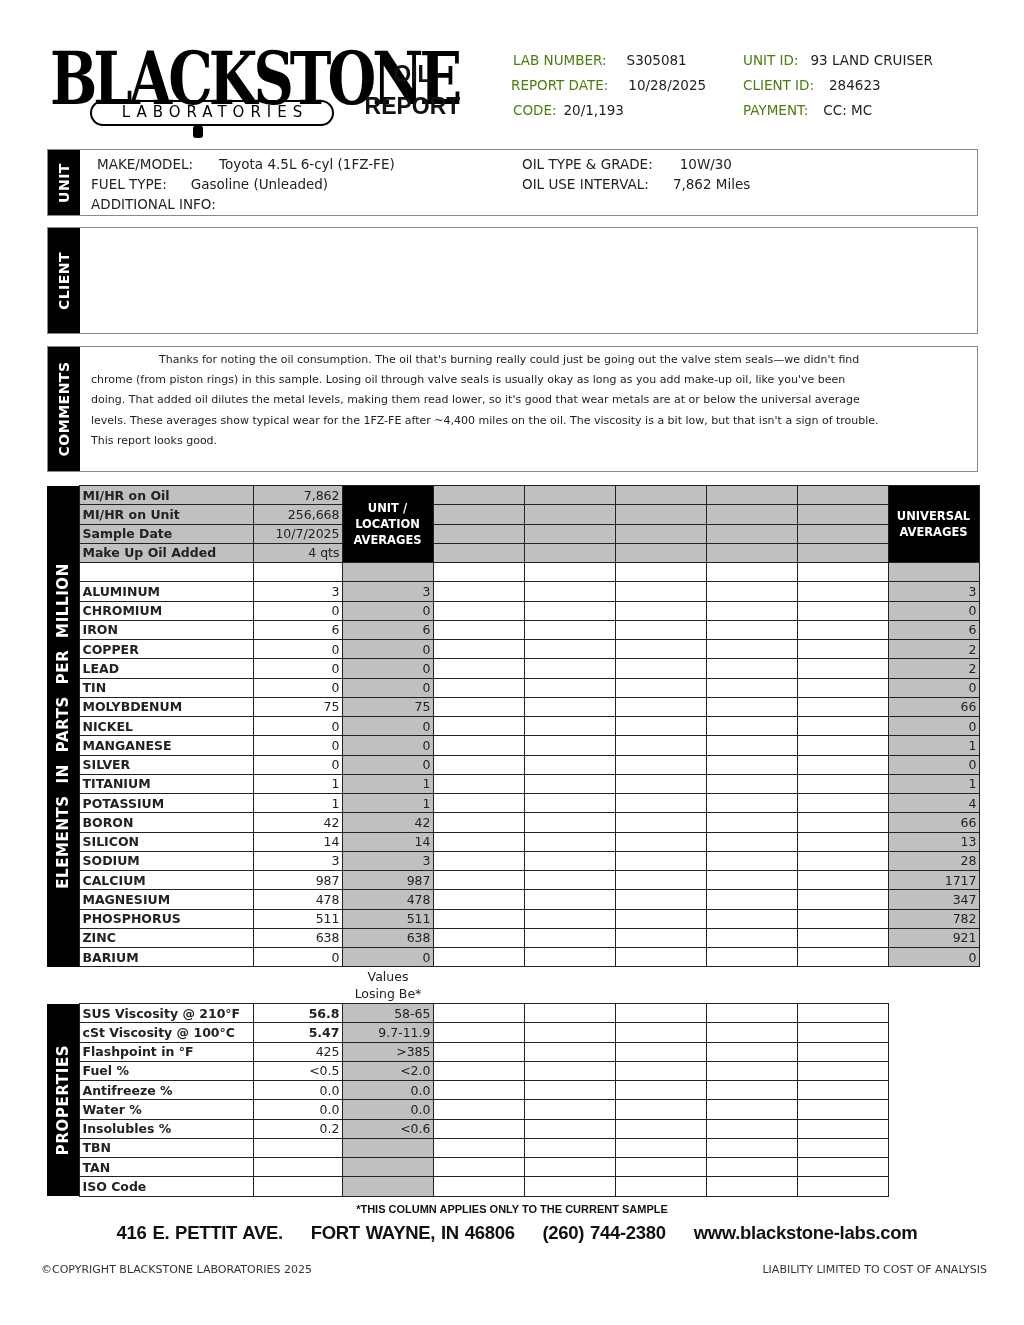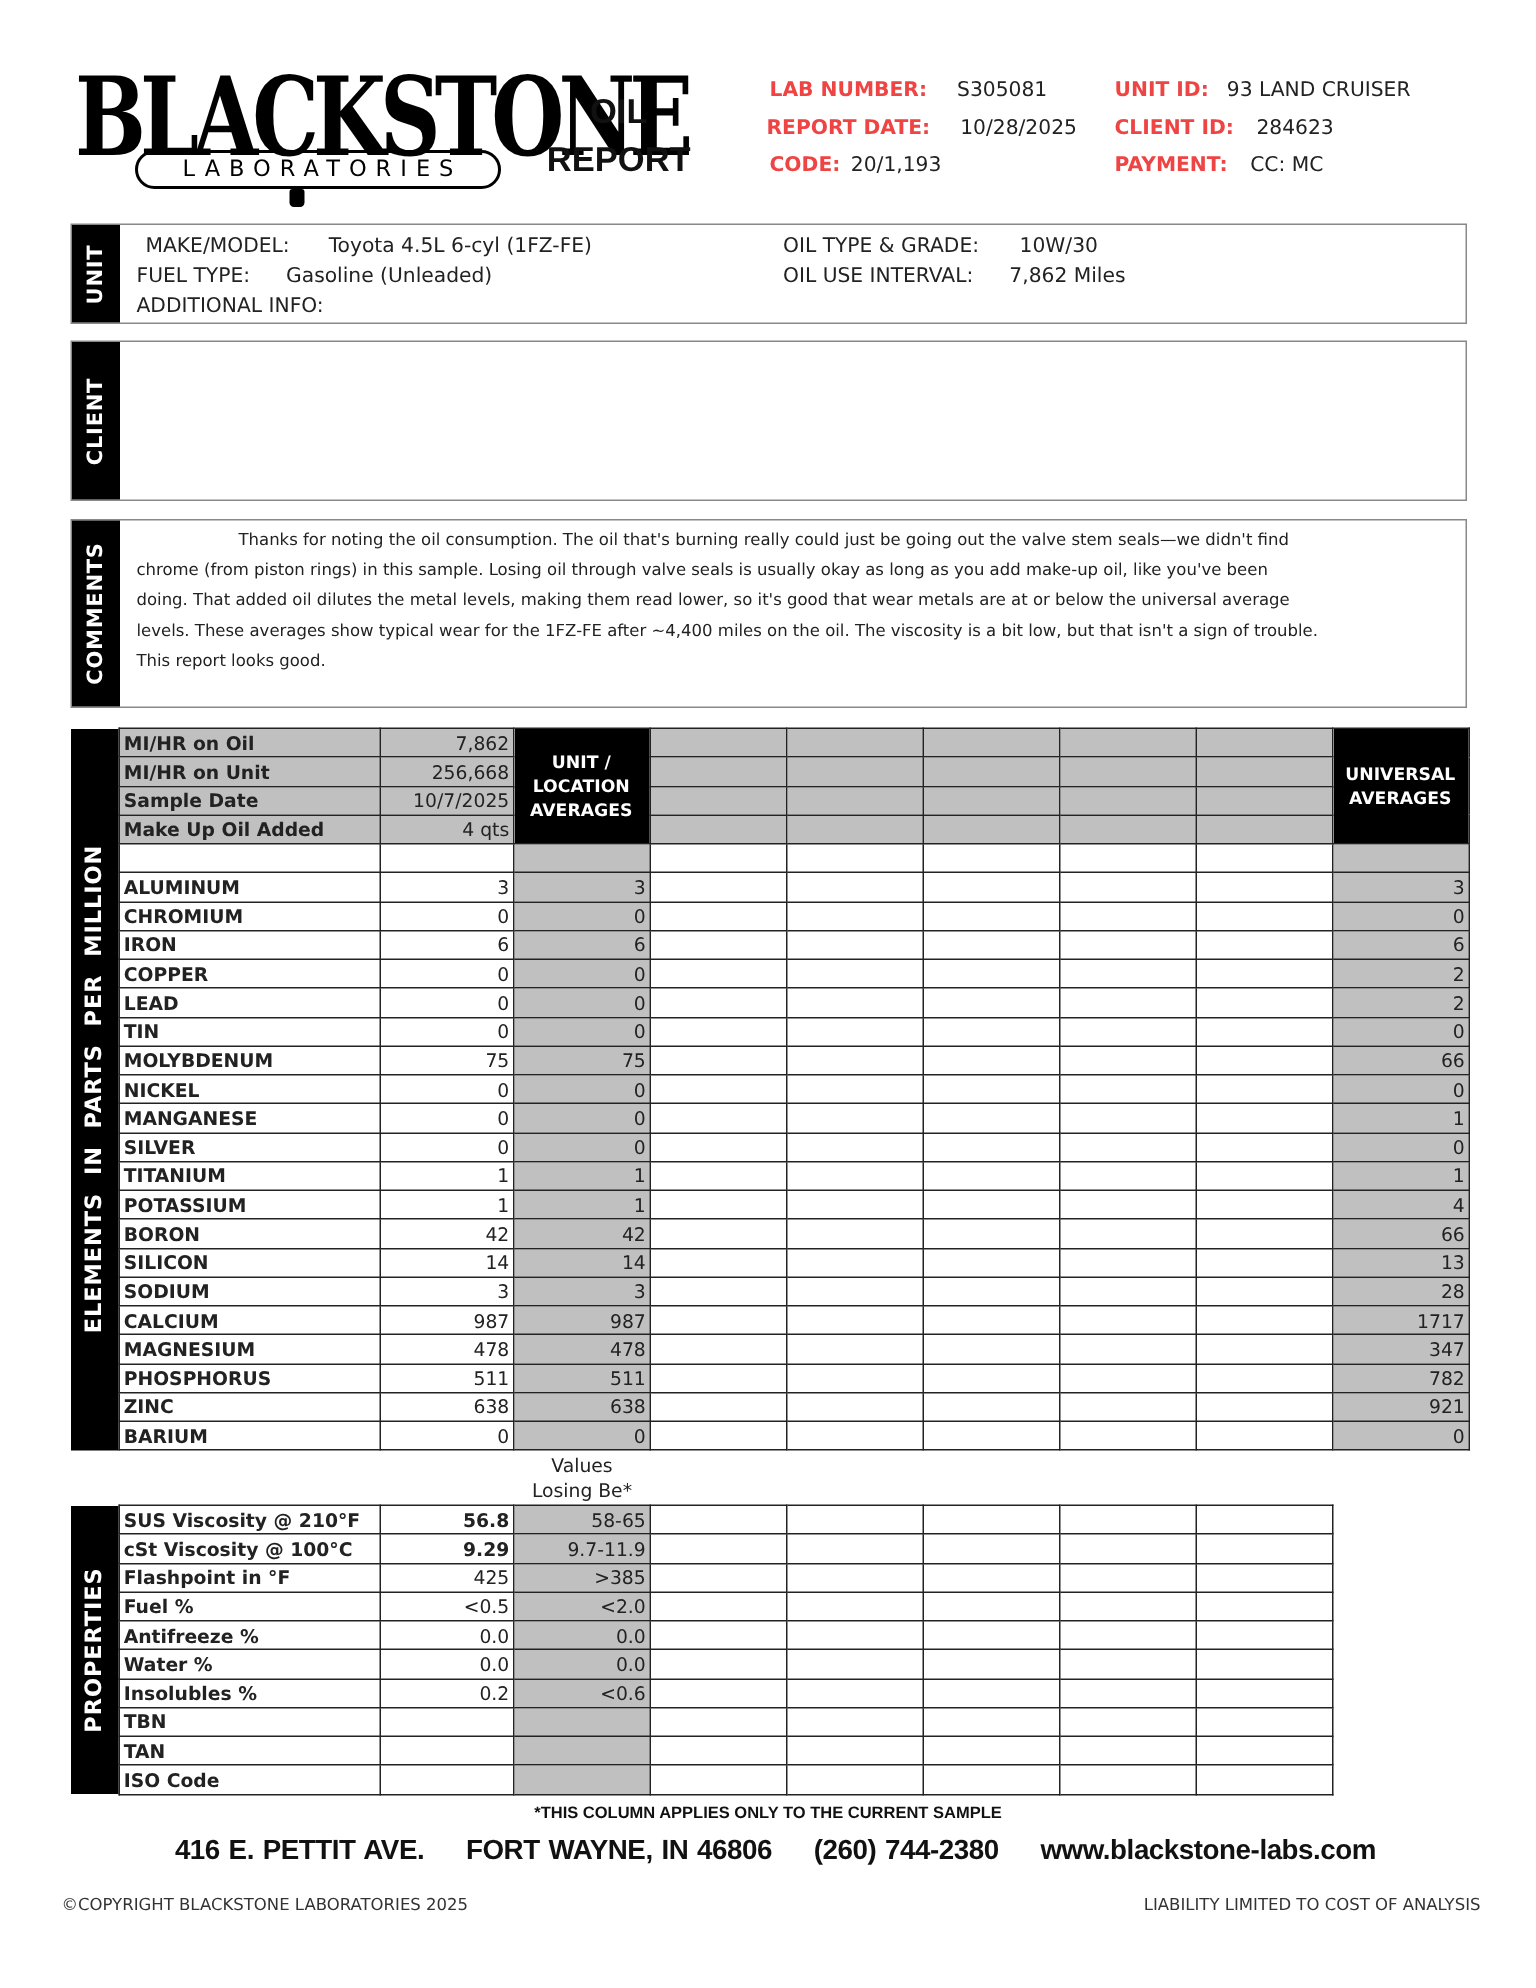--- a/index.html
+++ b/index.html
@@ -6,21 +6,21 @@
   body { width: 1024px; height: 1325px; background: #fff; font-family: "DejaVu Sans", sans-serif; color: #222; position: relative; overflow: hidden; }
 
   .logo { position: absolute; left: 48px; top: 42px; width: 272px; height: 100px; }
   .logo-main { font-family: "DejaVu Serif", serif; font-weight: bold; font-size: 56px; letter-spacing: -4px; color: #000; transform: scaleY(1.3); transform-origin: top left; line-height: 1; position: absolute; left: 2px; top: 0; white-space: nowrap; }
   .logo-sub { position: absolute; left: 42px; top: 58px; width: 244px; height: 26px; border: 2.5px solid #000; border-radius: 14px; font-family: "DejaVu Sans", sans-serif; font-size: 15px; letter-spacing: 6px; text-align: center; line-height: 21px; color: #000; padding-left: 6px; }
   .logo-drop { position: absolute; left: 145px; top: 84px; width: 10px; height: 12px; background: #000; border-radius: 2px 2px 3px 3px; }
 
   .report-title { position: absolute; left: 360px; top: 58px; width: 105px; text-align: center; font-family: "Liberation Sans", sans-serif; font-weight: bold; font-size: 23px; line-height: 32px; color: #111; }
 
   .hdr { position: absolute; font-size: 13.5px; color: #222; white-space: nowrap; }
-  .hdr b { font-weight: bold; color: #ef4444; }
+  .hdr b { font-weight: normal; color: #4d7c0f; }
 
   .box { position: absolute; left: 47px; border: 1px solid #888; background: #fff; }
   .side { position: absolute; left: 0; top: 0; bottom: 0; width: 32px; background: #000; }
   .side span { position: absolute; left: 50%; top: 50%; transform: translate(-50%, -50%) rotate(-90deg); color: #fff; font-weight: bold; font-size: 14px; white-space: nowrap; letter-spacing: 0.5px; }
 
   .unit-txt { position: absolute; font-size: 13.5px; color: #222; white-space: nowrap; font-family: "DejaVu Sans", sans-serif; }
 
   .comments-text { position: absolute; left: 43px; top: 3px; right: 96px; font-size: 11px; line-height: 20.2px; color: #222; }
 
   
@@ -404,21 +404,21 @@
         <td class="num bold">56.8</td>
         <td class="num grey">58-65</td>
         <td></td>
         <td></td>
         <td></td>
         <td></td>
         <td></td>
       </tr>
       <tr>
         <td class="lab">cSt Viscosity @ 100°C</td>
-        <td class="num bold">9.29</td>
+        <td class="num bold">5.47</td>
         <td class="num grey">9.7-11.9</td>
         <td></td>
         <td></td>
         <td></td>
         <td></td>
         <td></td>
       </tr>
       <tr>
         <td class="lab">Flashpoint in °F</td>
         <td class="num">425</td>

